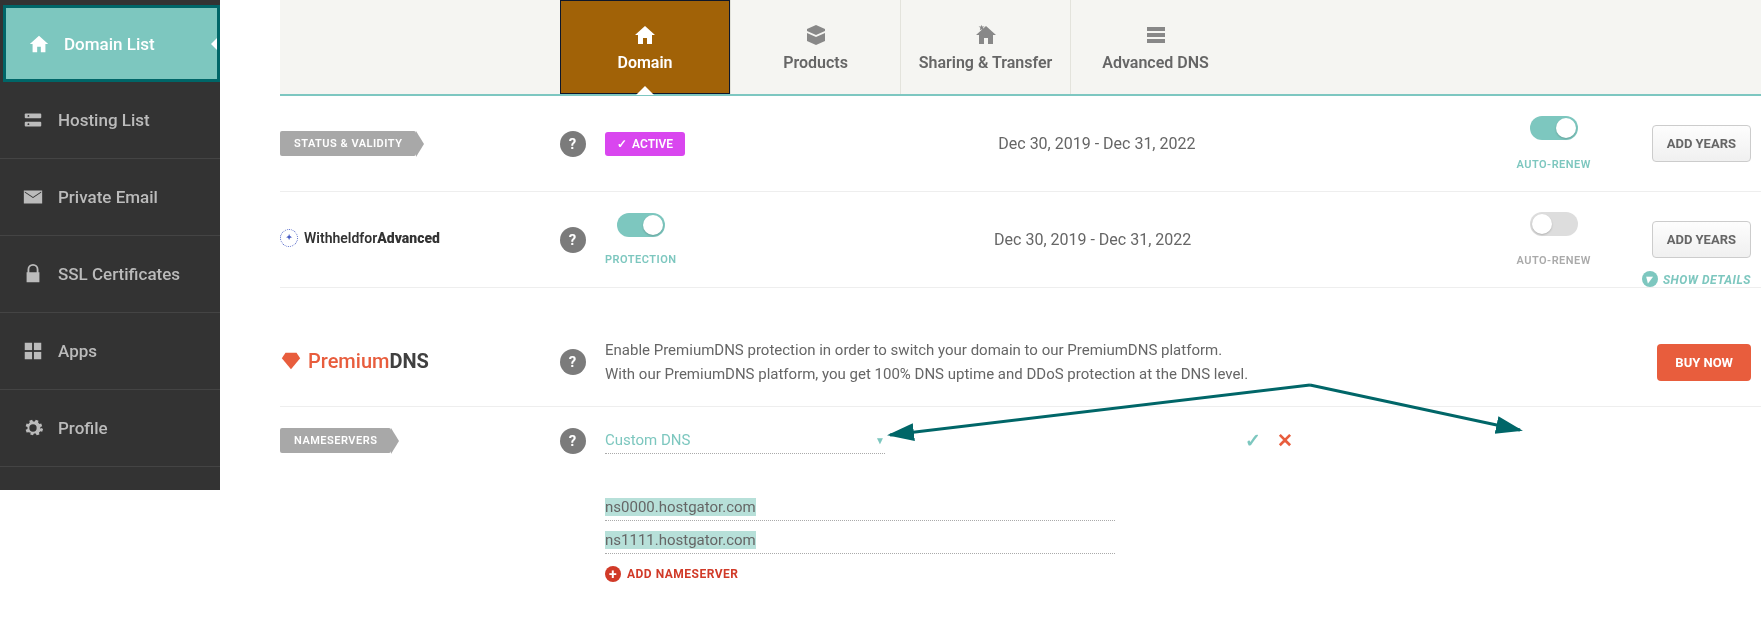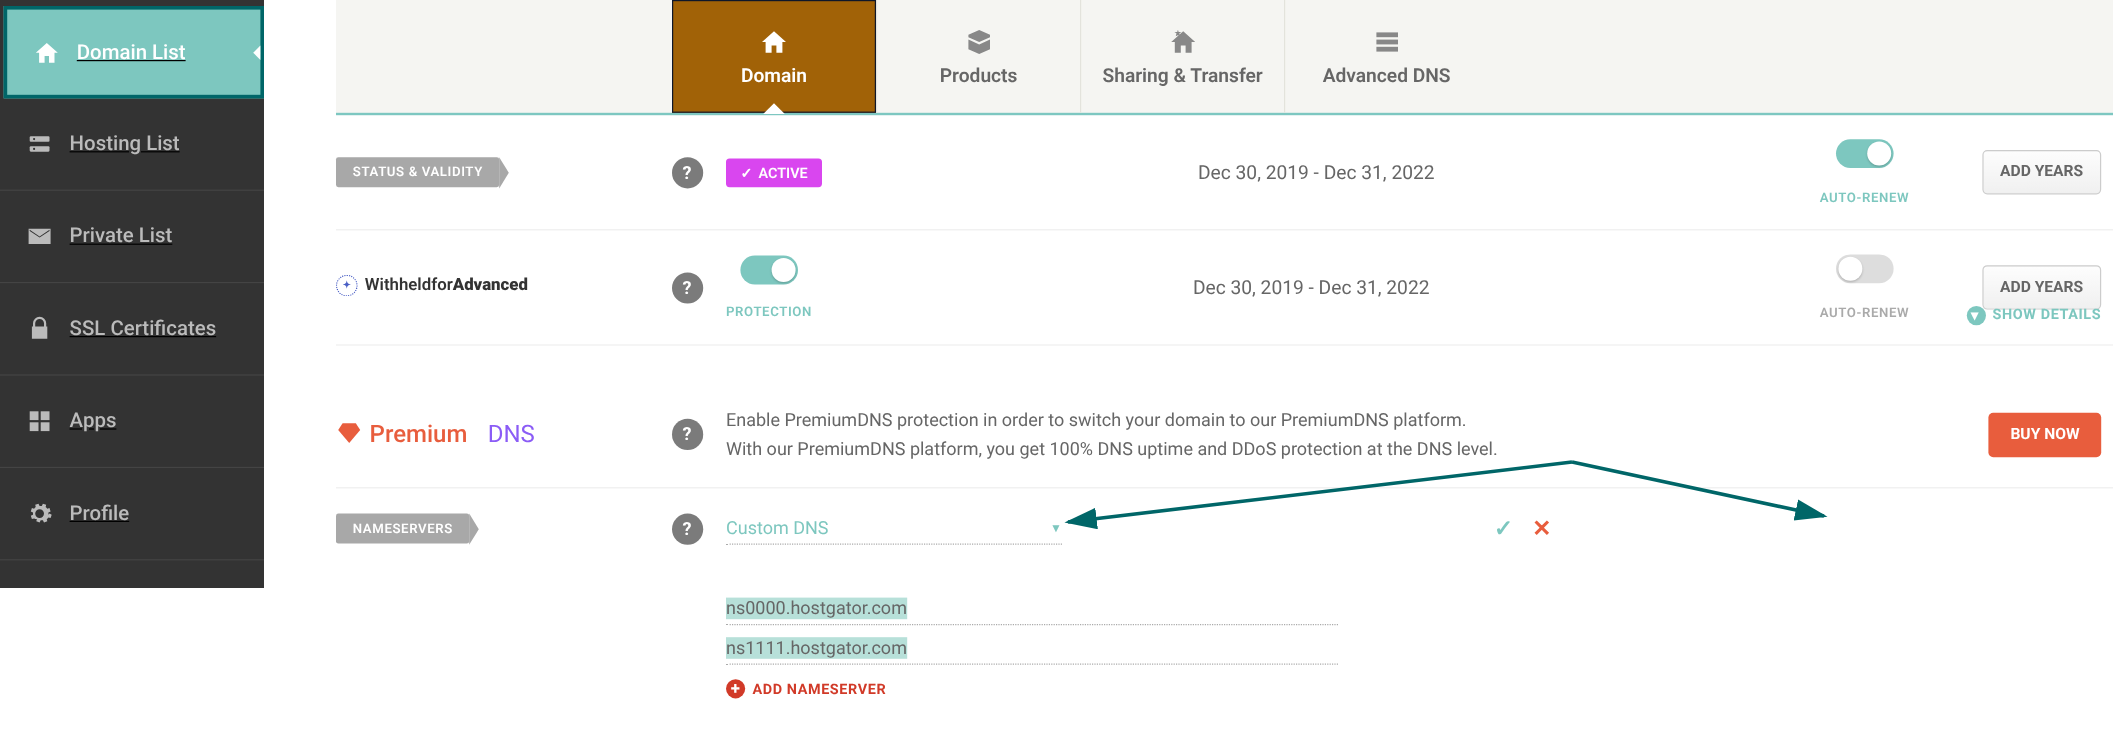--- a/index.html
+++ b/index.html
@@ -1,18 +1,18 @@
 <!DOCTYPE html>
 <html><head>
 <meta charset="utf-8">
 <style>
 * { margin: 0; padding: 0; box-sizing: border-box; font-family: -apple-system, BlinkMacSystemFont, "Segoe UI", Roboto, Arial, sans-serif; }
 body { background: #fff; width: 1761px; height: 630px; position: relative; overflow: hidden; }
 
-.sidebar { position: absolute; left: 0; top: 0; width: 220px; height: 490px; background: #333333; text-decoration: underline; }
+.sidebar { position: absolute; left: 0; top: 0; width: 220px; height: 490px; background: #333333; }
 .sidebar-item { height: 77px; border-bottom: 1px solid #444; display: flex; align-items: center; padding-left: 22px; gap: 14px; cursor: pointer; color: #bbb; font-size: 17px; font-weight: 500; position: relative; }
 .sidebar-item.active { background: #7dc7bf; color: #fff; border: 3px solid #006668; margin-top: 5px; margin-left: 3px; }
 .sidebar-item.active::after { content: ''; position: absolute; right: 0; top: 50%; transform: translateY(-50%); border-top: 6px solid transparent; border-bottom: 6px solid transparent; border-right: 6px solid #fff; }
 .sidebar-item svg { width: 22px; height: 22px; fill: currentColor; }
 
 .main { position: absolute; left: 280px; top: 0; right: 0; }
 
 .tabs { display: flex; background: #f5f5f2; border-bottom: 2px solid #7dc7c1; height: 96px; }
 .tab { flex: 0 0 170px; display: flex; flex-direction: column; align-items: center; justify-content: center; gap: 6px; cursor: pointer; border-left: 1px solid #e3e3dc; position: relative; }
 .tab.active { background: #a16207; color: #fff; border: 1px solid #0f172a; }
@@ -56,25 +56,25 @@
 .btn-orange { background: #e85d3d; color: #fff; font-size: 13px; font-weight: 700; padding: 11px 18px; border: none; border-radius: 4px; cursor: pointer; }
 
 .brand-withheld { display: inline-flex; align-items: center; gap: 6px; font-size: 14px; font-weight: 600; color: #333; }
 .brand-withheld .dots { width: 18px; height: 18px; border-radius: 50%; border: 1px dotted #4a5fc5; position: relative; }
 .brand-withheld .dots::before { content: '✦'; position: absolute; inset: 0; display:flex; align-items:center; justify-content:center; color:#4a5fc5; font-size:8px; }
 .brand-withheld b { color: #333; }
 
 .brand-premium { display: inline-flex; align-items: center; gap: 6px; font-size: 20px; font-weight: 500; }
 .brand-premium svg { width: 22px; height: 22px; fill: #e85d3d; }
 .brand-premium .p1 { color: #e85d3d; }
-.brand-premium .p2 { color: #8b5cf6; font-weight: 400; margin-left: 17px; }
+.brand-premium .p2 { color: #404040; font-weight: 700; }
 
 .premium-text { color: #666; font-size: 15px; line-height: 1.6; }
 
-.show-details { position: absolute; right: 10px; top: 255px; color: #7dc7bf; font-size: 12px; font-weight: 700; letter-spacing: 0.5px; display: flex; align-items: flex-start; gap: 5px; cursor: pointer; }
+.show-details { position: absolute; right: 10px; top: 271px; color: #7dc7bf; font-size: 12px; font-weight: 700; letter-spacing: 0.5px; display: flex; align-items: flex-end; gap: 5px; cursor: pointer; font-style: italic; }
 .show-details::before { content: ''; width: 16px; height: 16px; border-radius: 50%; background: #7dc7bf; display: inline-flex; align-items: center; justify-content: center; }
 .show-details::after { content: '▾'; color:#fff; position:absolute; left:3px; top:1px; font-size:12px; }
 
 .dropdown { color: #7dc7bf; font-size: 15px; border-bottom: 1px dotted #aaa; padding: 4px 0; width: 280px; display: flex; justify-content: space-between; align-items: center; cursor: pointer; }
 .dropdown-caret { color: #7dc7bf; font-size: 10px; }
 
 .confirm-icons { display: inline-flex; gap: 16px; font-size: 19px; font-weight: bold; margin-left: 340px; }
 .confirm-check { color: #7dc7bf; cursor: pointer; }
 .confirm-x { color: #e85d3d; cursor: pointer; }
 
@@ -102,21 +102,21 @@
         <rect x="3" y="14" width="18" height="5" rx="1"></rect>
         <circle cx="7" cy="7.5" r="1" fill="#333"></circle>
         <circle cx="7" cy="16.5" r="1" fill="#333"></circle>
       </svg>
     <span>Hosting List</span>
   </div>
   <div class="sidebar-item">
     <svg viewBox="0 0 24 24">
         <path d="M2 5h20v14H2V5zm10 7L3 6v1l9 6 9-6V6l-9 6z"></path>
       </svg>
-    <span>Private List</span>
+    <span>Private Email</span>
   </div>
   <div class="sidebar-item">
     <svg viewBox="0 0 24 24">
         <path d="M6 10V7a6 6 0 1112 0v3h1v11H5V10h1zm2 0h8V7a4 4 0 10-8 0v3z"></path>
       </svg>
     <span>SSL Certificates</span>
   </div>
   <div class="sidebar-item">
     <svg viewBox="0 0 24 24">
         <rect x="3" y="3" width="8" height="8"></rect>

